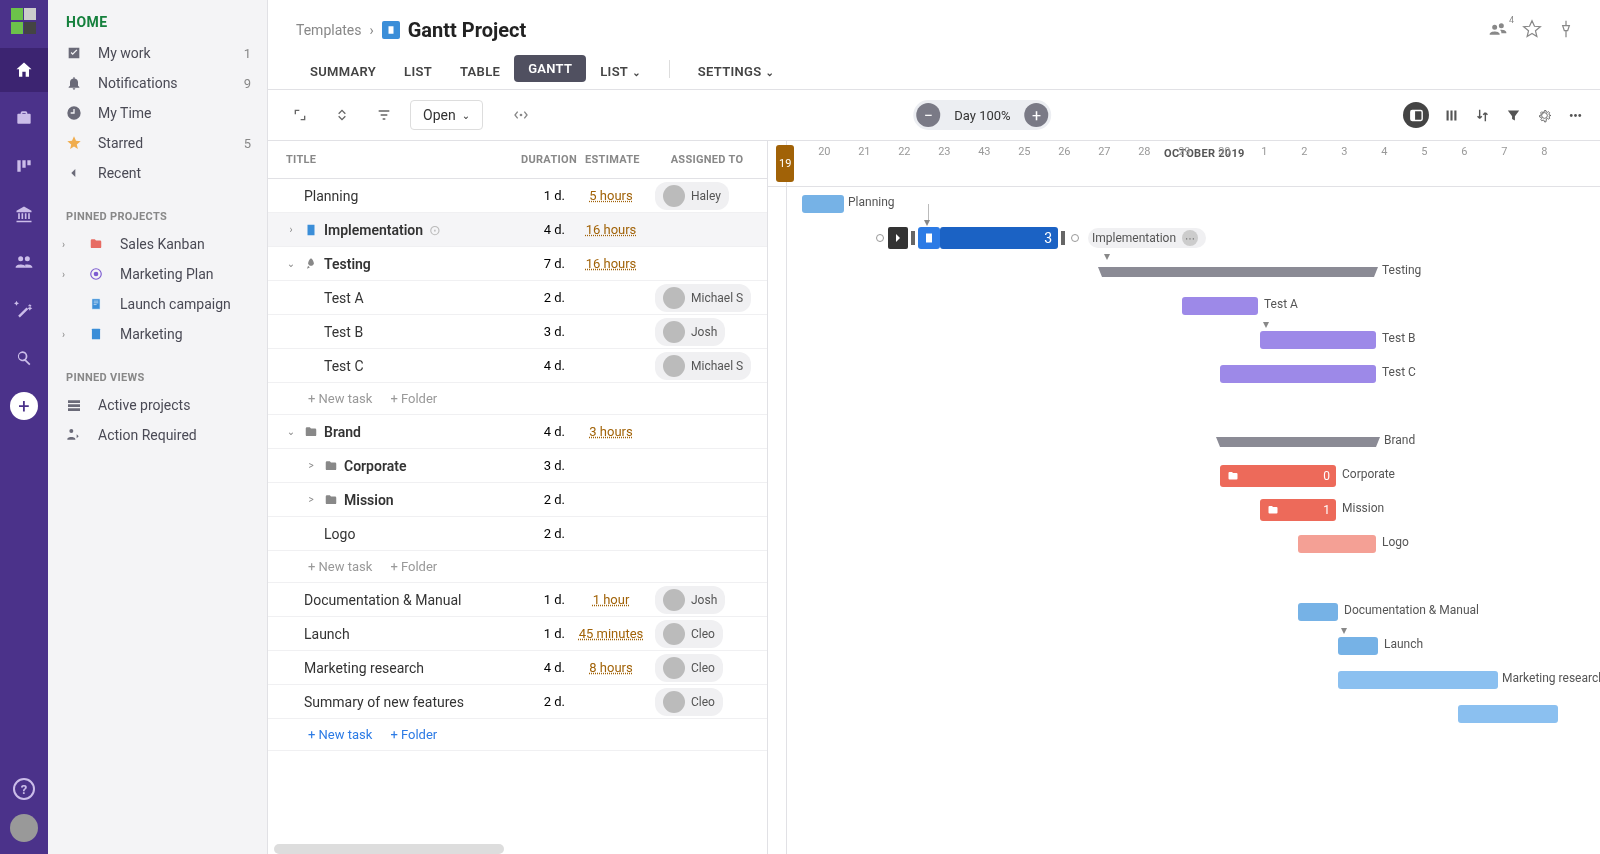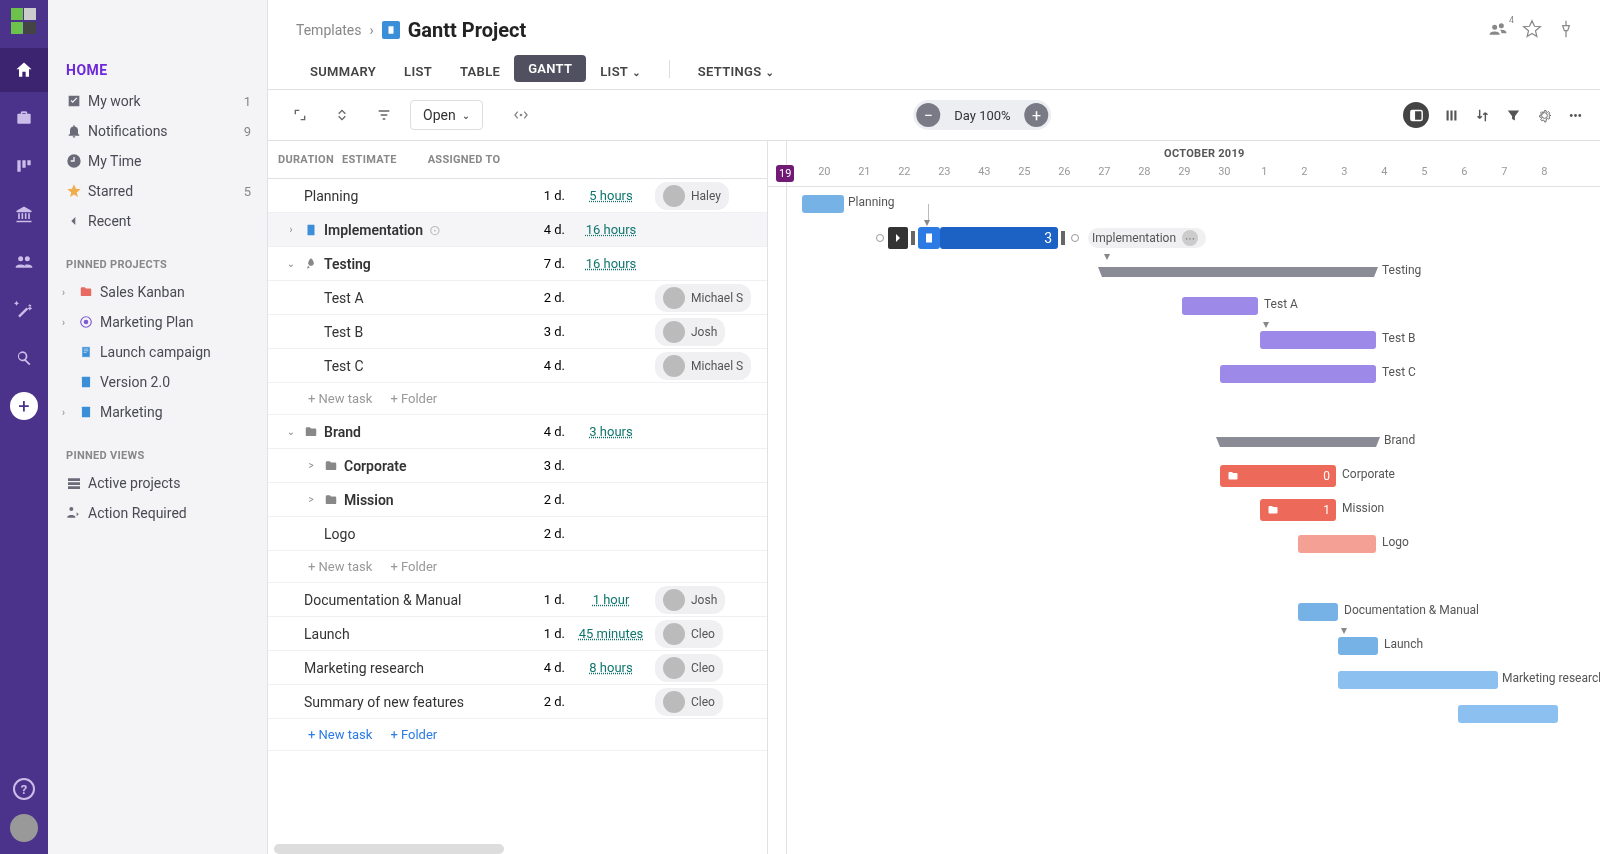--- a/index.html
+++ b/index.html
@@ -11,23 +11,23 @@
 .rail .logo .a{background:#6cc24a;} .rail .logo .b{background:#6cc24a;} .rail .logo .c{background:#ccc;} .rail .logo .d{background:#444;}
 .rail .ritem { width: 48px; height: 44px; display:flex;align-items:center;justify-content:center;color:#cbbde9;cursor:pointer; position:relative;}
 .rail .ritem.active{ background:#3c2471; color:#fff;}
 .rail .plus{ width:28px;height:28px;border-radius:50%;background:#fff;color:#4b328a;font-size:20px;display:flex;align-items:center;justify-content:center;margin-top:8px;}
 .rail .bottom { margin-top:auto; padding-bottom:12px; display:flex;flex-direction:column;align-items:center;gap:14px;}
 .rail .help{width:22px;height:22px;border-radius:50%;border:2px solid #cbbde9;color:#cbbde9;font-size:13px;font-weight:bold;display:flex;align-items:center;justify-content:center;}
 .rail .avatar{width:28px;height:28px;border-radius:50%;background:#999;}
 .rail svg{width:20px;height:20px;fill:currentColor;}
 
 .sidebar{ width:220px;background:#f4f4f6;border-right:1px solid #e1e1e5;display:flex;flex-direction:column;font-size:14px;color:#4a4a55;padding-top:14px;}
-.sidebar .head{ font-weight:700;letter-spacing:.5px;color:#6d28d9;padding:0 16px 8px 18px;margin-top:48px;}
+.sidebar .head{ font-weight:700;letter-spacing:.5px;color:#15803d;padding:0 16px 8px 18px;}
 .sidebar .section-label{font-size:11px;font-weight:700;color:#888;letter-spacing:.3px;padding:22px 16px 6px 18px;}
-.sidebar .item{display:flex;align-items:center;gap:6px;padding:7px 16px 7px 18px;cursor:pointer;position:relative;}
+.sidebar .item{display:flex;align-items:center;gap:16px;padding:7px 16px 7px 18px;cursor:pointer;position:relative;}
 .sidebar .item .cnt{margin-left:auto;color:#888;font-size:13px;}
 .sidebar .item svg{width:16px;height:16px;fill:#6a6a78;flex:none;}
 .sidebar .item.star svg{fill:#f0ad4e;}
 .sidebar .proj{padding-left:14px;}
 .sidebar .proj .caret{width:10px;color:#888;font-size:10px;flex:none;visibility:hidden;}
 .sidebar .proj.has-caret .caret{visibility:visible;}
 .sidebar .proj .ficon{width:16px;height:14px;flex:none;}
 .sidebar .proj.red .ficon{color:#e76b63;} .sidebar .proj.purple .ficon{color:#7d5cd1;}
 .sidebar .proj.blue .ficon{color:#3b8ed8;}
 
@@ -66,35 +66,35 @@
 .grid .c-assign{width:120px;text-align:center;}
 .grid .rows{flex:1;overflow-y:auto;}
 .grid .row{display:flex;align-items:center;border-bottom:1px solid #f0f0f2;height:34px;}
 .grid .row.highlight{background:#f5f5f7;}
 .grid .row .title-cell{flex:1;display:flex;align-items:center;gap:6px;padding-left:10px;}
 .grid .row .title-cell .caret{width:14px;font-size:10px;color:#888;text-align:center;}
 .grid .row .title-cell .ricon{width:14px;height:14px;flex:none;}
 .grid .row .title-cell .rlabel{color:#333;}
 .grid .row.group .rlabel{font-weight:600;}
 .grid .row .dur{width:64px;text-align:right;color:#000000;padding-right:10px;font-size:13px;}
-.grid .row .est{width:72px;text-align:center;color:#0f766e;font-size:13px;}
+.grid .row .est{width:72px;text-align:center;color:#a16207;font-size:13px;}
 .grid .row .assign{width:120px;display:flex;align-items:center;gap:6px;padding-left:8px;}
 .grid .row .assign .av{width:22px;height:22px;border-radius:50%;background:#bbb;flex:none;}
 .grid .row .assign .chip{background:#f0f0f2;border-radius:12px;padding:3px 8px;font-size:12px;color:#555;display:flex;align-items:center;gap:6px;}
 .grid .row .more{color:#bbb;margin-right:6px;}
 .grid .newrow{display:flex;gap:18px;padding:8px 0 8px 40px;color:#999;font-size:13px;border-bottom:1px solid #f0f0f2;}
 .grid .newrow.last a{color:#2c7be5;}
 .grid .scroll-thumb{height:10px;background:#ddd;border-radius:5px;width:230px;margin:5px 0 0 6px;}
 
 .timeline{flex:1;position:relative;overflow:hidden;}
 .timeline .thead{height:46px;border-bottom:1px solid #e1e1e5;position:relative;}
 .timeline .month{position:absolute;top:6px;left:50%;transform:translateX(-20px);font-size:11px;font-weight:700;color:#555;letter-spacing:.3px;}
 .timeline .days{position:absolute;bottom:4px;left:0;right:0;display:flex;}
 .timeline .day{width:40px;text-align:center;font-size:11px;color:#999;flex:none;}
-.timeline .day.today{background:#701a75;color:#fff;border-radius:3px;padding:2px 3px;width:auto;margin:0 10px 0 8px;}
+.timeline .day.today{background:#a16207;color:#fff;border-radius:3px;padding:12px 3px;width:auto;margin:0 10px 0 8px;}
 .timeline .tbody{position:relative;}
 .timeline .trow{height:34px;position:relative;border-bottom:1px solid transparent;}
 .timeline .vline{position:absolute;top:0;bottom:0;left:18px;width:1px;background:#e1e1e5;z-index:0;}
 .bar{position:absolute;height:18px;border-radius:3px;top:8px;display:flex;align-items:center;}
 .bar.blue{background:#76b2e6;}
 .bar.darkblue{background:#1b62c4;color:#fff;}
 .bar.purple{background:#9d89e8;}
 .bar.lightred{background:#f4a095;}
 .bar.lightblue{background:#8bc0f0;}
 .bar-label{position:absolute;top:8px;font-size:12px;color:#555;white-space:nowrap;}
@@ -220,27 +220,20 @@
       </svg>
       <span>Marketing Plan</span>
     </div>
   <div class="item proj blue">
       <span class="caret"></span>
       <svg class="ficon" viewBox="0 0 24 24">
         <path fill="currentColor" d="M6 3h12a1 1 0 011 1v16a1 1 0 01-1 1H6a1 1 0 01-1-1V4a1 1 0 011-1zm2 4h8M8 10h8M8 13h5" stroke="#fff" stroke-width="1"></path>
       </svg>
       <span>Launch campaign</span>
     </div>
-  <div class="item proj blue">
-      <span class="caret"></span>
-      <svg class="ficon" viewBox="0 0 24 24">
-        <path fill="currentColor" d="M6 3h12a1 1 0 011 1v16a1 1 0 01-1 1H6a1 1 0 01-1-1V4a1 1 0 011-1z"></path>
-      </svg>
-      <span>Version 2.0</span>
-    </div>
   <div class="item proj has-caret blue">
       <span class="caret">›</span>
       <svg class="ficon" viewBox="0 0 24 24">
         <path fill="currentColor" d="M6 3h12a1 1 0 011 1v16a1 1 0 01-1 1H6a1 1 0 01-1-1V4a1 1 0 011-1z"></path>
       </svg>
       <span>Marketing</span>
     </div>
 
   <div class="section-label">PINNED VIEWS</div>
   <div class="item">
@@ -359,20 +352,21 @@
             <circle cx="18" cy="12" r="2"></circle>
           </svg>
         </div>
     </div>
   </div>
 
   <div class="gantt">
 
     <div class="grid">
       <div class="ghead">
+        <div class="col c-title">TITLE</div>
         <div class="col c-dur">DURATION</div>
         <div class="col c-est">ESTIMATE</div>
         <div class="col c-assign">ASSIGNED TO</div>
       </div>
       <div class="rows" id="grid-rows">
           <div class="row">
     <div class="title-cell" style="padding-left:16px">
       <span class="caret"></span>
 
       <span class="rlabel">Planning</span>

